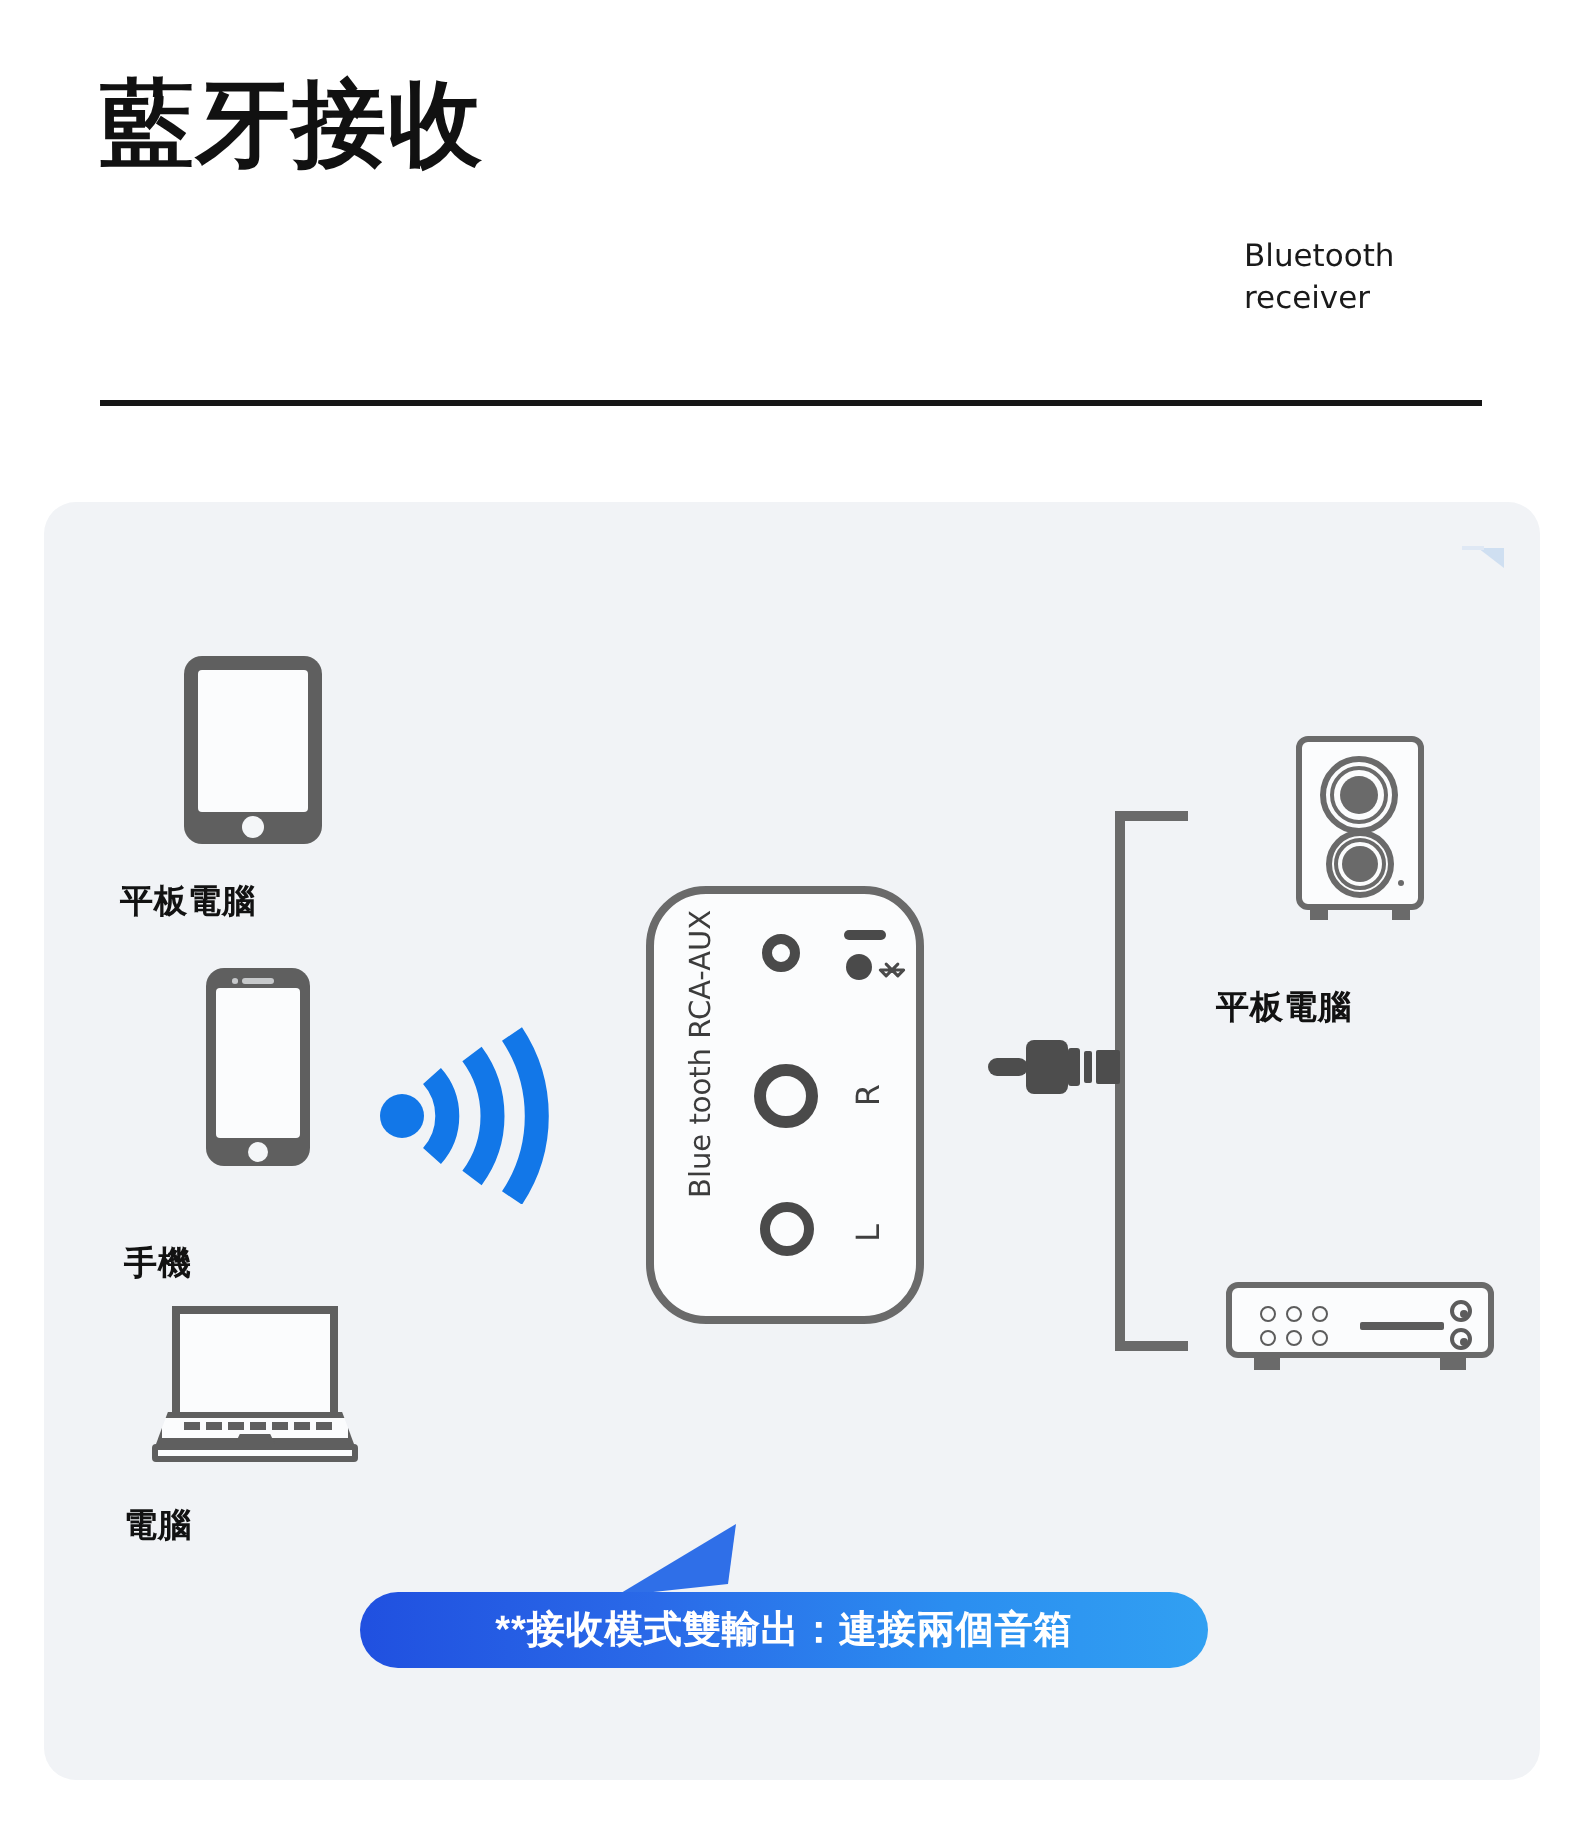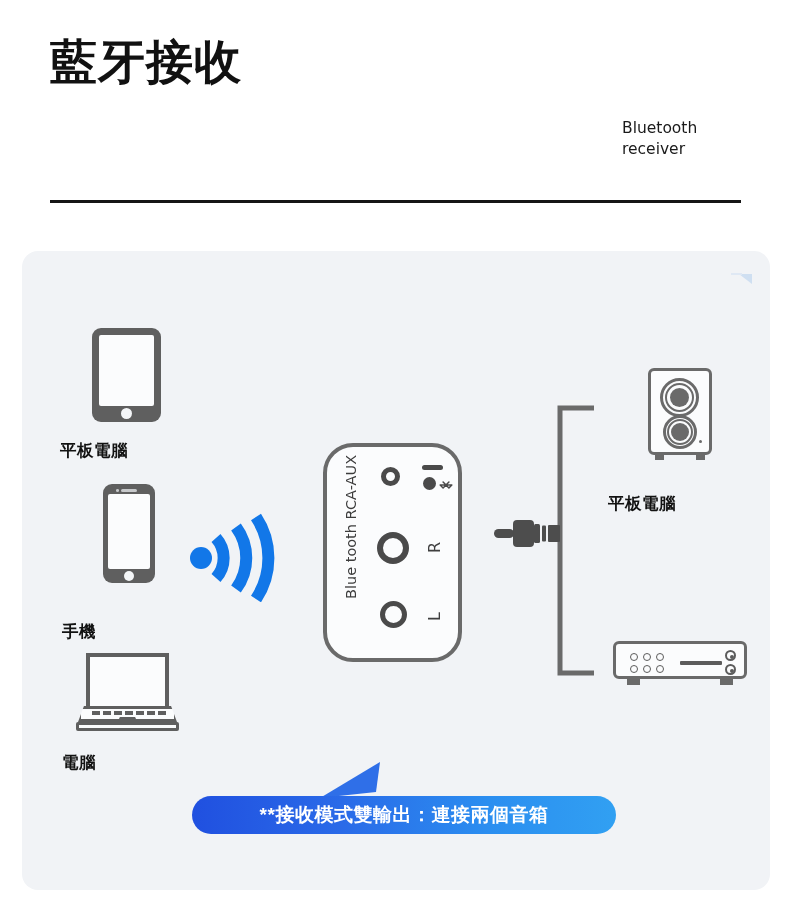--- a/index.html
+++ b/index.html
@@ -188,21 +188,21 @@
   .amp-bar{position:absolute;left:64px;top:17px;width:42px;height:3.5px;background:#5c5c5c;border-radius:1px;}
   .amp-dial{
     position:absolute;right:8px;width:11px;height:11px;border-radius:50%;
     border:2px solid #5c5c5c;box-sizing:border-box;
   }
   .amp-dial i{position:absolute;left:2.5px;top:2.5px;width:4px;height:4px;border-radius:50%;background:#5c5c5c;}
   .amp-foot{position:absolute;width:13px;height:7px;background:#6a6a6a;top:37px;}
   .label-amp{left:608px;top:700px;width:145px;}
 
   
-  .callout-wrap{position:absolute;left:192px;top:762px;width:430px;height:70px;}
+  .callout-wrap{position:absolute;left:180px;top:762px;width:430px;height:70px;}
   .callout-pill{
     position:absolute;left:0;top:34px;width:424px;height:38px;
     border-radius:19px;
     background:linear-gradient(90deg,#2050e0 0%,#2a6ae8 35%,#2b8ef0 70%,#31a0f2 100%);
     display:flex;align-items:center;justify-content:center;
   }
   .callout-text{
     font-size:19px;font-weight:bold;color:#ffffff;letter-spacing:.5px;white-space:nowrap;
   }
   .callout-arrow{position:absolute;left:128px;top:0;width:70px;height:42px;}

